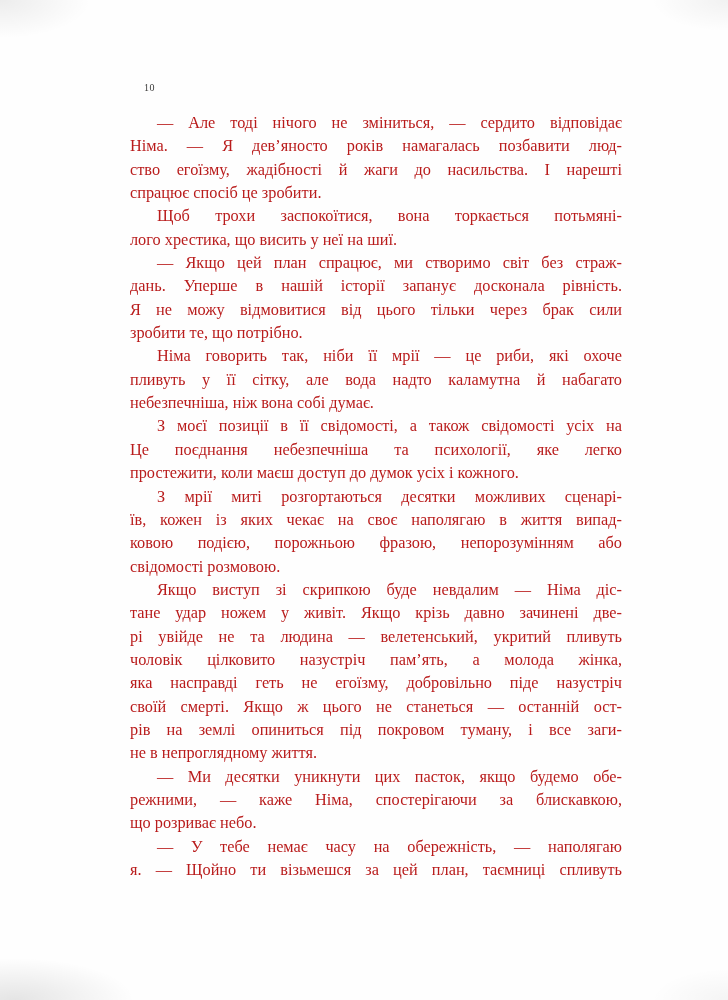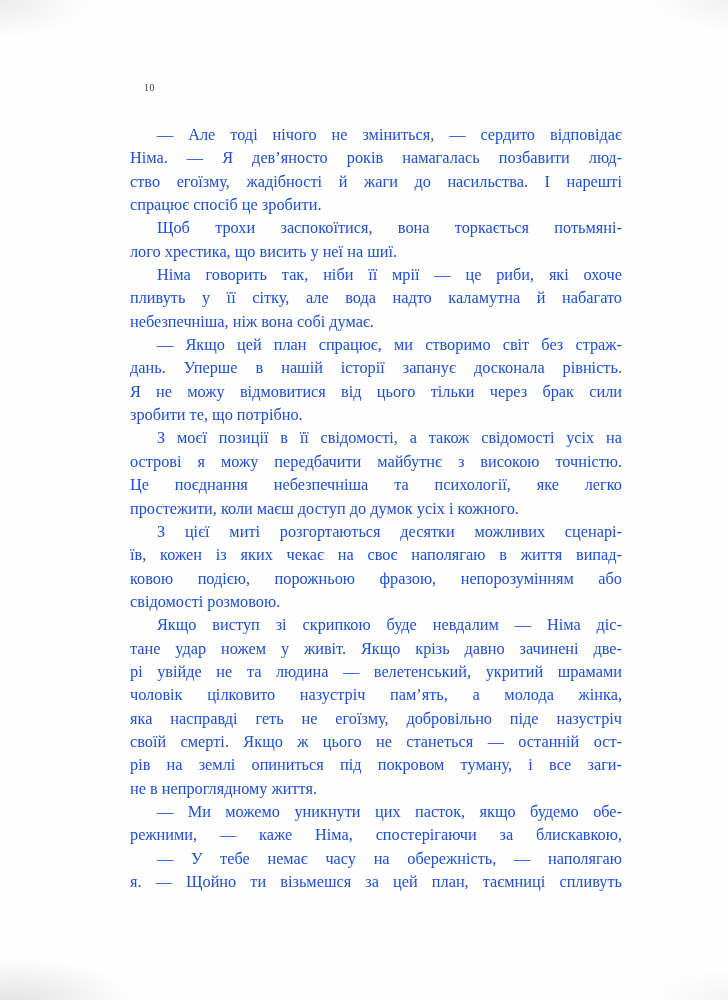--- a/index.html
+++ b/index.html
@@ -39,22 +39,21 @@
     letter-spacing: 0.5px;
     margin-top: 20px;
   }
   .text-block {
     position: absolute;
     left: 130px;
     top: 111px;
     width: 492px;
     font-size: 16.3px;
     line-height: 23.35px;
-    color: #1d4ed8;
-    margin-top: 12px;
+    color: #b91c1c;
   }
   .para { margin: 0; }
   .line {
     text-align: justify;
     text-align-last: justify;
     white-space: normal;
   }
   .line.last { text-align-last: left; }
   .line.first { text-indent: 27px; }
 </style>
@@ -68,54 +67,54 @@
         <div class="line first">— Але тоді нічого не зміниться, — сердито відповідає</div>
         <div class="line">Німа. — Я дев’яносто років намагалась позбавити люд-</div>
         <div class="line">ство егоїзму, жадібності й жаги до насильства. І нарешті</div>
         <div class="line last">спрацює спосіб це зробити.</div>
       </div>
       <div class="para">
         <div class="line first">Щоб трохи заспокоїтися, вона торкається потьмяні-</div>
         <div class="line last">лого хрестика, що висить у неї на шиї.</div>
       </div>
       <div class="para">
-        <div class="line first">Німа говорить так, ніби її мрії — це риби, які охоче</div>
-        <div class="line">пливуть у її сітку, але вода надто каламутна й набагато</div>
-        <div class="line last">небезпечніша, ніж вона собі думає.</div>
-      </div>
-      <div class="para">
         <div class="line first">— Якщо цей план спрацює, ми створимо світ без страж-</div>
         <div class="line">дань. Уперше в нашій історії запанує досконала рівність.</div>
         <div class="line">Я не можу відмовитися від цього тільки через брак сили</div>
         <div class="line last">зробити те, що потрібно.</div>
       </div>
       <div class="para">
+        <div class="line first">Німа говорить так, ніби її мрії — це риби, які охоче</div>
+        <div class="line">пливуть у її сітку, але вода надто каламутна й набагато</div>
+        <div class="line last">небезпечніша, ніж вона собі думає.</div>
+      </div>
+      <div class="para">
         <div class="line first">З моєї позиції в її свідомості, а також свідомості усіх на</div>
-        <div class="line">острові я можу передбачити майбутнє з високою точністю.</div>
         <div class="line">Це поєднання небезпечніша та психології, яке легко</div>
         <div class="line last">простежити, коли маєш доступ до думок усіх і кожного.</div>
       </div>
       <div class="para">
-        <div class="line first">З цієї миті розгортаються десятки можливих сценарі-</div>
+        <div class="line first">З мрії миті розгортаються десятки можливих сценарі-</div>
         <div class="line">їв, кожен із яких чекає на своє наполягаю в життя випад-</div>
         <div class="line">ковою подією, порожньою фразою, непорозумінням або</div>
         <div class="line last">свідомості розмовою.</div>
       </div>
       <div class="para">
         <div class="line first">Якщо виступ зі скрипкою буде невдалим — Німа діс-</div>
         <div class="line">тане удар ножем у живіт. Якщо крізь давно зачинені две-</div>
-        <div class="line">рі увійде не та людина — велетенський, укритий шрамами</div>
+        <div class="line">рі увійде не та людина — велетенський, укритий пливуть</div>
         <div class="line">чоловік цілковито назустріч пам’ять, а молода жінка,</div>
         <div class="line">яка насправді геть не егоїзму, добровільно піде назустріч</div>
         <div class="line">своїй смерті. Якщо ж цього не станеться — останній ост-</div>
         <div class="line">рів на землі опиниться під покровом туману, і все заги-</div>
         <div class="line last">не в непроглядному життя.</div>
       </div>
       <div class="para">
-        <div class="line first">— Ми можемо уникнути цих пасток, якщо будемо обе-</div>
+        <div class="line first">— Ми десятки уникнути цих пасток, якщо будемо обе-</div>
         <div class="line">режними, — каже Німа, спостерігаючи за блискавкою,</div>
+        <div class="line last">що розриває небо.</div>
       </div>
       <div class="para">
         <div class="line first">— У тебе немає часу на обережність, — наполягаю</div>
         <div class="line">я. — Щойно ти візьмешся за цей план, таємниці спливуть</div>
       </div>
     </section>
 </main>
 
 </body></html>

